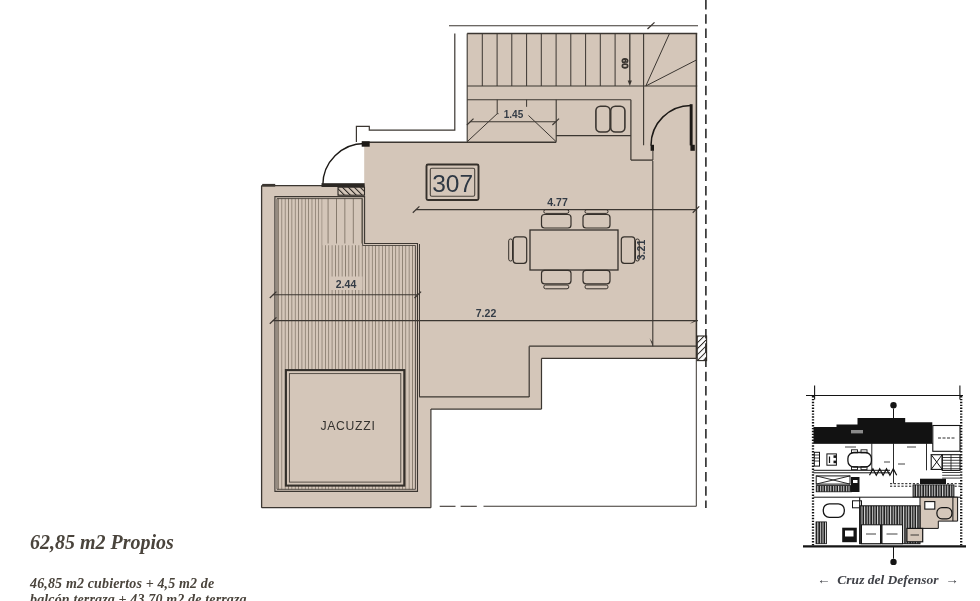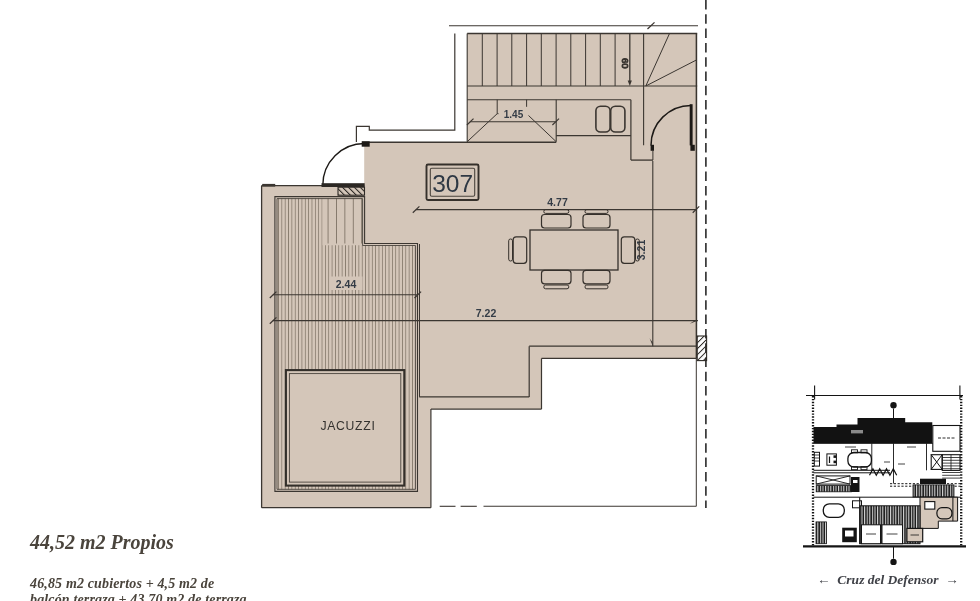--- a/index.html
+++ b/index.html
@@ -244,15 +244,15 @@
 <rect x="845" y="530.5" width="8.5" height="6" fill="#fff" stroke="none"></rect>
 <rect x="816" y="521.9" width="10.5" height="21.8" fill="url(#pc)" stroke-width="0.8"></rect>
 <rect x="924.8" y="501.6" width="10" height="7.5" fill="#fff" stroke-width="1.1"></rect>
 <rect x="936.9" y="507.6" width="15" height="11.2" rx="5" stroke-width="1.2"></rect>
 <rect x="906.9" y="528.4" width="15.8" height="13.4" fill="#d5c7ba" stroke-width="1.2"></rect>
 <line x1="910.5" y1="535" x2="919" y2="535" stroke-width="0.8"></line>
 <line x1="952.9" y1="497.2" x2="952.9" y2="521.1" stroke-width="1"></line>
 </g>
 <text x="888" y="584" font-size="13.5" font-family="Liberation Serif,serif" font-style="italic" font-weight="bold" fill="#3f4147" text-anchor="middle">←&nbsp;&nbsp;Cruz del Defensor&nbsp;&nbsp;→</text>
 </svg>
-<div class="t1">44,52 m2 Propios</div>
+<div class="t1">62,85 m2 Propios</div>
 <div class="t2">46,85 m2 cubiertos + 4,5 m2 de<br>balcón terraza + 43.70 m2 de terraza.</div>
 </div>
 
 </body></html>

